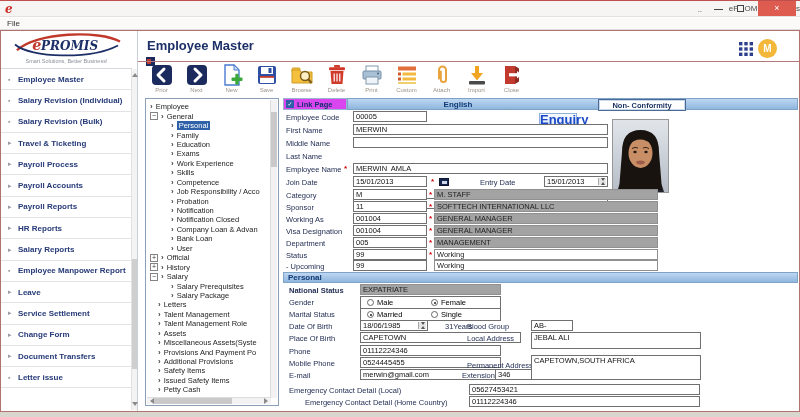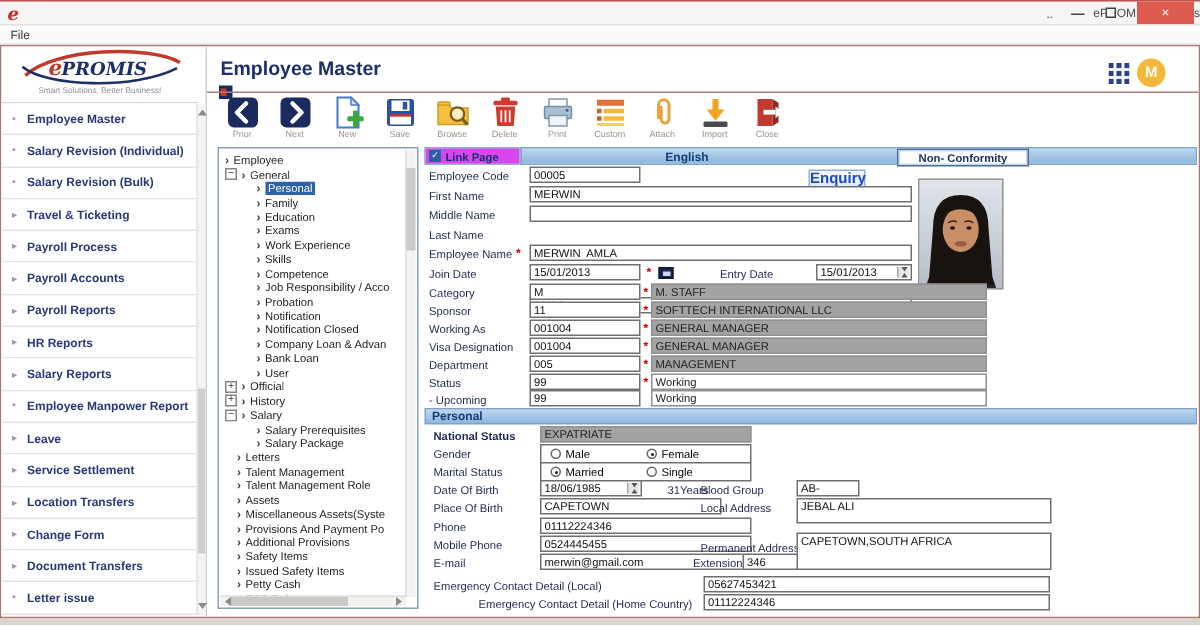--- a/index.html
+++ b/index.html
@@ -72,21 +72,21 @@
 .fl {position:absolute;color:#1e2a50;white-space:nowrap;}
 .fi {position:absolute;height:11px;border:1px solid #707070;background:#fff;font-size:7.5px;font-family:"Liberation Sans",sans-serif;padding:0 2px;color:#111;outline:none;}
 .fr {position:absolute;height:11px;background:#a3a3a3;border:1px solid #909090;line-height:9px;padding:0 2px;overflow:hidden;white-space:nowrap;color:#222;}
 .fr.wh {background:#fff;}
 .rq {position:absolute;color:#c00;font-weight:bold;font-size:8px;}
 .hbar {position:absolute;background:linear-gradient(#bdd7f1,#8fb6de);border:1px solid #7fa3c6;color:#123a75;font-weight:bold;font-size:8px;}
 .linkcell {position:absolute;left:0;top:0;width:64px;height:12px;background:#d946ef;border:1px solid #9ab4cf;display:flex;align-items:center;gap:3px;padding-left:2px;}
 .chk {width:8px;height:8px;background:#2d5fa6;color:#fff;font-size:6px;line-height:8px;text-align:center;flex:none;}
 .linktext {font-weight:bold;color:#13306b;font-size:7.5px;}
 .ncbtn {position:absolute;left:315px;top:1px;width:88px;height:12px;background:#fff;border:1px solid #4a6b96;box-shadow:inset 0 0 0 1px #c9d8ea;color:#16305e;font-weight:bold;font-size:7.5px;text-align:center;line-height:11px;cursor:pointer;}
-.enqbtn {position:absolute;left:256px;top:15px;width:38px;height:12px;background:linear-gradient(#f8fbff,#dfeaf7);border:1px solid #8fb0d8;color:#1b49c7;font-weight:bold;font-size:10px;text-align:left;line-height:11px;cursor:pointer;}
+.enqbtn {position:absolute;left:256px;top:15px;width:38px;height:12px;background:linear-gradient(#f8fbff,#dfeaf7);border:1px solid #8fb0d8;color:#1b49c7;font-weight:bold;font-size:13px;text-align:left;line-height:11px;cursor:pointer;}
 .photo {position:absolute;left:329px;top:21px;width:57px;height:74px;border:1px solid #979797;background:#cfd4db;}
 .grp {position:absolute;height:13px;border:1px solid #707070;display:flex;align-items:center;padding-left:6px;background:#fff;}
 .opt {display:flex;align-items:center;width:64px;}
 .rad {width:7px;height:7px;border:1px solid #666;border-radius:50%;background:#fff;display:inline-block;position:relative;margin-right:3px;flex:none;}
 .rad.on::after {content:"";position:absolute;left:1.5px;top:1.5px;right:1.5px;bottom:1.5px;background:#222;border-radius:50%;}
 .spin {position:absolute;width:8px;top:1px;bottom:1px;right:1px;background:#e6e6e6;border-left:1px solid #a8a8a8;}
 .spin .u {position:absolute;left:1.5px;top:2px;width:0;height:0;border:2px solid transparent;border-bottom:3px solid #555;}
 .spin .d {position:absolute;left:1.5px;bottom:2px;width:0;height:0;border:2px solid transparent;border-top:3px solid #555;}
 .calico {position:absolute;width:10px;height:8px;background:#15254d;border:1px solid #0d1830;}
 .calico i {position:absolute;left:2px;top:2px;width:5px;height:3px;background:#cfd8ea;}
@@ -167,24 +167,20 @@
             <span class="sb-bullet">▪</span>
             <span class="sb-label">Employee Manpower Report</span>
           </div>
         <div class="sb-item">
             <span class="sb-bullet">▸</span>
             <span class="sb-label">Leave</span>
           </div>
         <div class="sb-item">
             <span class="sb-bullet">▸</span>
             <span class="sb-label">Service Settlement</span>
-          </div>
-        <div class="sb-item">
-            <span class="sb-bullet">▸</span>
-            <span class="sb-label">Location Transfers</span>
           </div>
         <div class="sb-item">
             <span class="sb-bullet">▸</span>
             <span class="sb-label">Change Form</span>
           </div>
         <div class="sb-item">
             <span class="sb-bullet">▸</span>
             <span class="sb-label">Document Transfers</span>
           </div>
         <div class="sb-item">
@@ -591,40 +587,40 @@
         <span class="fl" style="left:6px;top:224px;">Date Of Birth</span>
         <div class="fi" style="left:77px;top:222px;width:68px;"><span>18/06/1985</span><span class="spin">
               <i class="u"></i>
               <i class="d"></i>
             </span></div>
         <span class="fl" style="left:162px;top:224px;">31Years</span>
         <span class="fl" style="left:184px;top:224px;">Blood Group</span>
         <input class="fi" style="left: 248px; top: 222px; width: 42px;" value="AB-">
 
         <span class="fl" style="left:6px;top:236px;">Place Of Birth</span>
-        <input class="fi" style="left: 77px; top: 234px; width: 121px;" value="CAPETOWN">
+        <input class="fi" style="left: 77px; top: 234px; width: 161px;" value="CAPETOWN">
         <span class="fl" style="left:184px;top:236px;">Local Address</span>
         <div class="fi" style="left:248px;top:234px;width:170px;height:17px;line-height:10px;">JEBAL ALI</div>
 
         <span class="fl" style="left:6px;top:249px;">Phone</span>
         <input class="fi" style="left: 77px; top: 247px; width: 141px;" value="01112224346">
 
         <span class="fl" style="left:6px;top:261px;">Mobile Phone</span>
         <input class="fi" style="left: 77px; top: 259px; width: 141px;" value="0524445455">
         <span class="fl" style="left:184px;top:263px;">Permanent Address</span>
         <div class="fi" style="left:248px;top:257px;width:170px;height:25px;line-height:10px;">CAPETOWN,SOUTH AFRICA</div>
 
         <span class="fl" style="left:6px;top:273px;">E-mail</span>
         <input class="fi" style="left: 77px; top: 271px; width: 141px;" value="merwin@gmail.com">
         <span class="fl" style="left:179px;top:273px;">Extension</span>
         <input class="fi" style="left: 212px; top: 271px; width: 37px;" value="346">
 
         <span class="fl" style="left:6px;top:288px;">Emergency Contact Detail (Local)</span>
         <input class="fi" style="left: 186px; top: 286px; width: 231px;" value="05627453421">
 
-        <span class="fl" style="left:20px;top:300px;padding-left:16px;">Emergency Contact Detail (Home Country)</span>
+        <span class="fl" style="left:6px;top:300px;padding-left:16px;">Emergency Contact Detail (Home Country)</span>
         <input class="fi" style="left: 186px; top: 298px; width: 231px;" value="01112224346">
       </div>
     </div>
   </div>
 
   <div class="deskstrip"></div>
 </div>
 
 </body></html>

